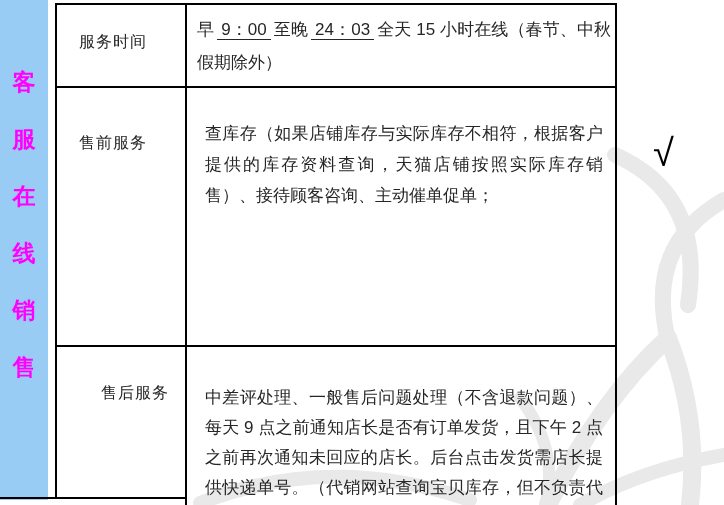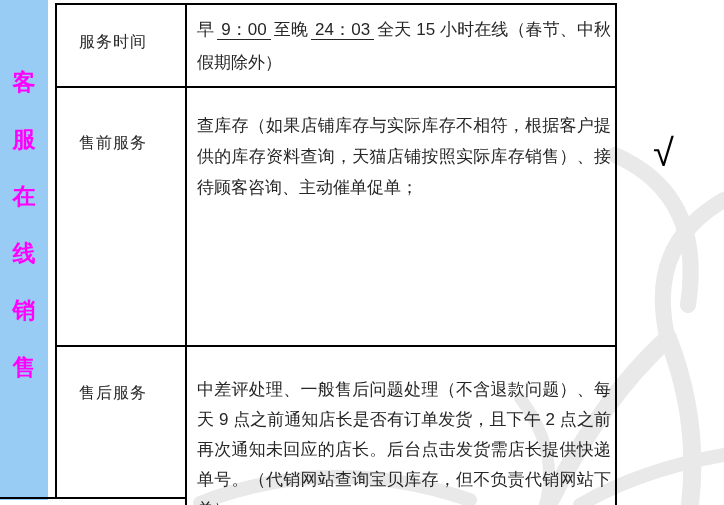--- a/index.html
+++ b/index.html
@@ -35,31 +35,31 @@
   #line-mid   {left:185px;top:3px;width:2px;height:502px;}
   #line-right {left:615px;top:3px;width:2px;height:502px;}
 
   
   .row-label{
     position:absolute;left:57px;width:112px;z-index:4;
     text-align:center;font-size:16px;letter-spacing:1px;line-height:21px;
   }
   #label-service-time{top:31px;}
   #label-presale{top:132px;}
-  #label-aftersale{top:382px;}
+  #label-aftersale{top:382px;text-align:right;}
 
   
   .cell-content{
     position:absolute;left:197px;width:414px;z-index:4;
     font-size:17px;text-align:justify;text-justify:inter-ideograph;
   }
   #content-service-time{top:13px;line-height:33px;}
   #content-presale{top:110px;line-height:31px;}
   #content-aftersale{top:375px;line-height:30px;}
-  .cell-content p{margin:0;padding:0;}
+  .cell-content p{margin:8px;padding:0;}
 
   .u-time{
     border-bottom:1px solid #262626;
     padding:0 4px;margin:4px 3px;
   }
 
   
   #checkmark{
     position:absolute;left:653px;top:134px;z-index:4;
     font-size:38px;line-height:38px;color:#000;

